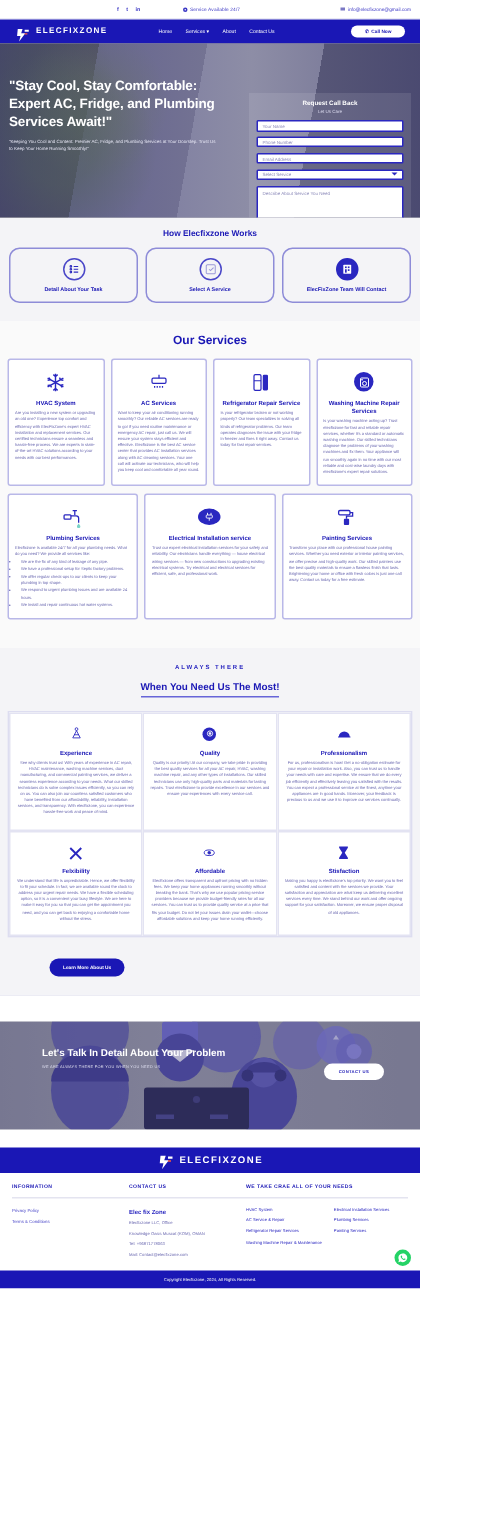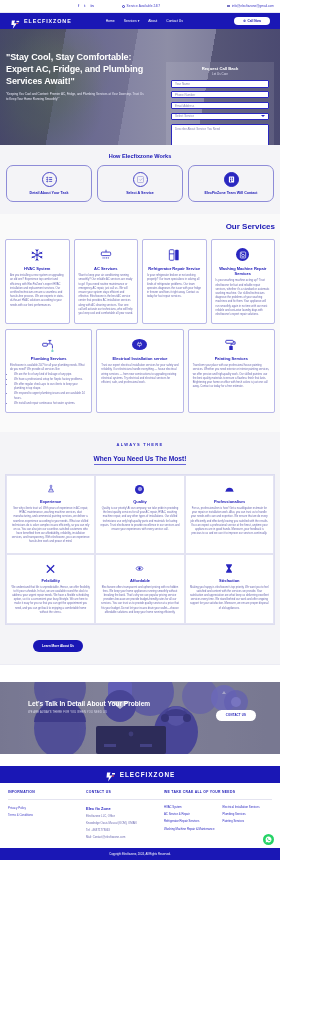--- a/index.html
+++ b/index.html
@@ -79,21 +79,21 @@
   }
   .work-ico {
     width:15px;height:15px;border:0.8px solid #4a47c8;border-radius:50%;
     margin:0 auto 4px; display:flex;align-items:center;justify-content:center;
     color:#2e2bbf; font-size:8px;
   }
   .work-ico.filled { background:#2a27c0; color:#fff; border-color:#2a27c0; }
   .work-label { font-size:3.6px; font-weight:bold; color:#1a17b5; }
   
   .services { background:#fafafa; padding:8px 5px 14px; }
-  .services h2 { text-align:right; font-size:8px; font-weight:bold; color:#1a17b5; margin-bottom:8px; }
+  .services h2 { text-align:center; font-size:8px; font-weight:bold; color:#1a17b5; margin-bottom:8px; }
   .svc-row { display:flex; gap:4px; margin-bottom:5px; align-items:stretch; }
   .svc-card {
     flex:1; background:#fff; border:0.8px solid #b9b8e8; border-radius:2px;
     padding:6px 4px 6px; text-align:center;
   }
   .svc-ico { height:17px; display:flex; align-items:center; justify-content:center; color:#2a27c0; font-size:13px; margin-bottom:3px; }
   .svc-ico .circ { width:13px;height:13px;border-radius:50%;background:#2a27c0;color:#fff;font-size:7px;display:flex;align-items:center;justify-content:center; }
   .svc-ico .oval { width:15px;height:11px;border-radius:50%;background:#2a27c0;color:#fff;font-size:6px;display:flex;align-items:center;justify-content:center; }
   .svc-title { font-size:4px; font-weight:bold; color:#1a17b5; line-height:1.3; margin-bottom:3px; }
   .svc-text { font-size:2.7px; line-height:1.55; color:#6b69b0; text-align:left; }

